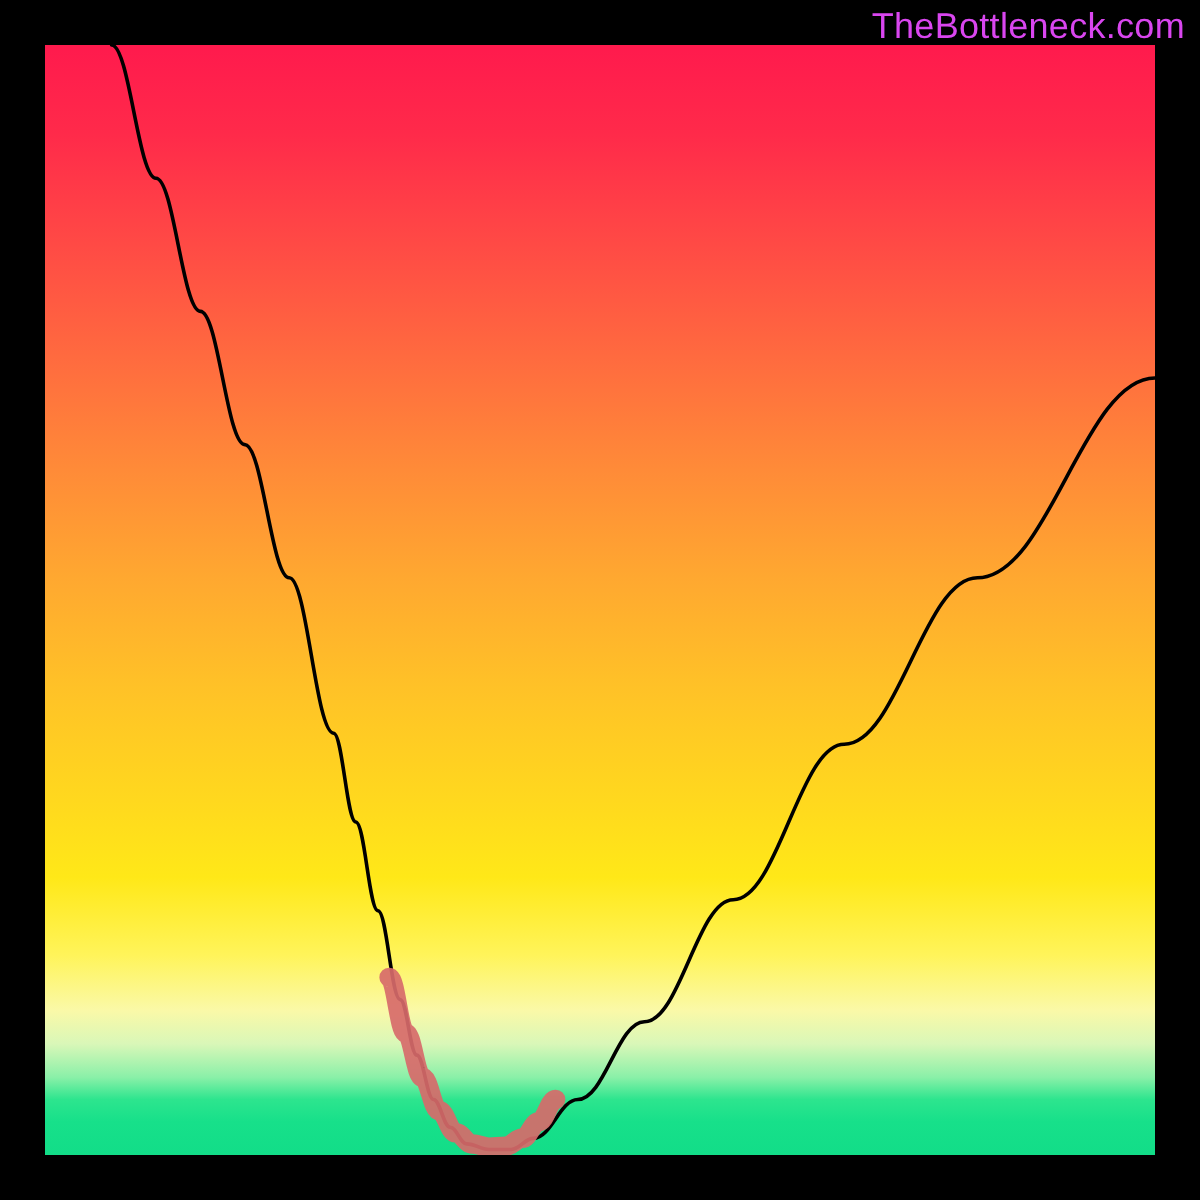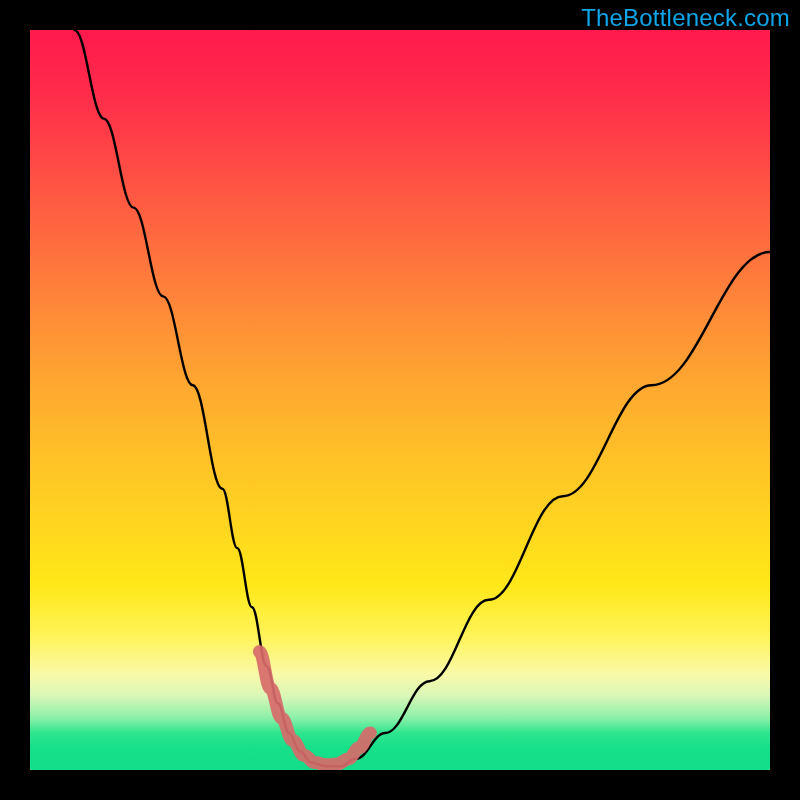--- a/index.html
+++ b/index.html
@@ -41,21 +41,21 @@
       #8af0a8 93%,
       #2de58e 95%,
       #17e08a 97%,
       #12dd88 100%
     );
   }
   .watermark {
     position: absolute;
     top: 4px;
     right: 10px;
-    color: #0ea5e9;
+    color: #d946ef;
     font-size: 24px;
     font-weight: 500;
     letter-spacing: 0.2px;
     user-select: none;
   }
   svg.curve {
     position: absolute;
     left: 0;
     top: 0;
     width: 740px;

